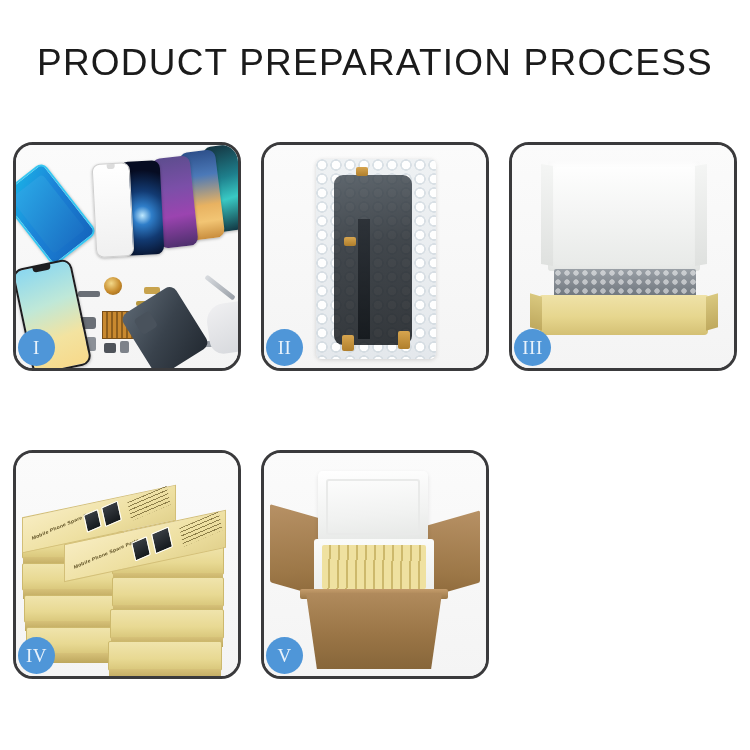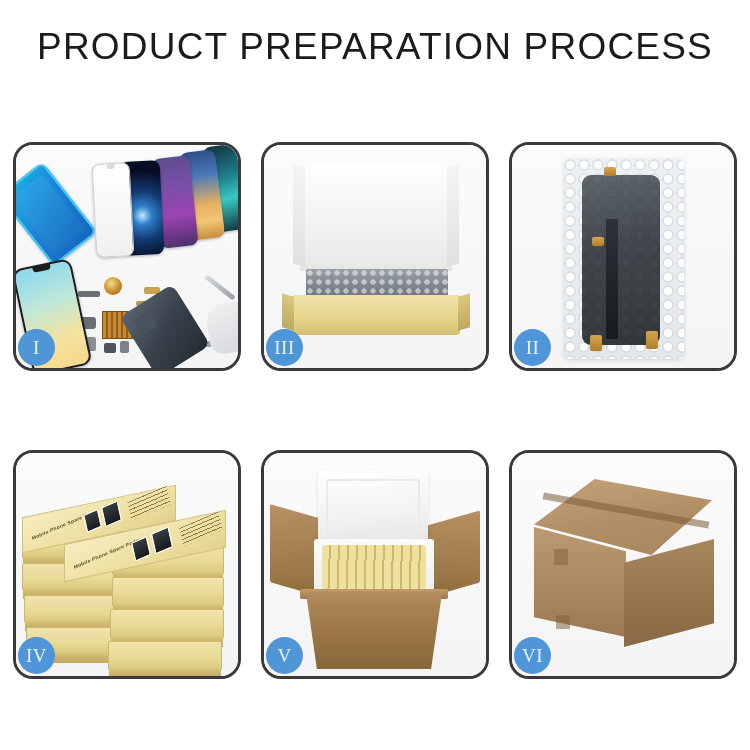--- a/index.html
+++ b/index.html
@@ -18,21 +18,21 @@
   
   #header {
     position: absolute;
     left: 0;
     top: 0;
     width: 750px;
     text-align: center;
   }
   #page-title {
     margin: 0;
-    padding-top: 28px;
+    padding-top: 44px;
     font-family: "Liberation Sans", sans-serif;
     font-size: 37px;
     font-weight: 400;
     letter-spacing: 1.2px;
     color: #1b1b1b;
     line-height: 1;
     white-space: nowrap;
   }
   #page-subtitle {
     margin: 0;
@@ -409,39 +409,39 @@
       <div class="p1-part" style="left:44px;top:200px;width:11px;height:16px;background:#cfd3d8;border:1px solid #8c9198;"></div>
       <div class="p1-part" style="left:186px;top:196px;width:14px;height:6px;background:#9aa0a8;"></div>
       <div class="p1-tweezer"></div>
       <div class="p1-hand"></div>
     </div>
     <div class="step-badge">I</div>
   </div>
 
   <div class="step-card">
     <div class="card-scene">
-      <div class="p3-lid"></div>
-      <div class="p3-wrap"></div>
-      <div class="p3-box"></div>
-    </div>
-    <div class="step-badge">III</div>
-  </div>
-
-  <div class="step-card">
-    <div class="card-scene">
       <div class="p2-bubble">
         <div class="p2-screen"></div>
         <div class="p2-flex"></div>
         <div class="p2-tape" style="left:40px;top:8px;"></div>
         <div class="p2-tape" style="left:28px;top:78px;"></div>
         <div class="p2-tape" style="left:26px;top:176px;height:16px;"></div>
         <div class="p2-tape" style="left:82px;top:172px;height:18px;"></div>
       </div>
     </div>
     <div class="step-badge">II</div>
+  </div>
+
+  <div class="step-card">
+    <div class="card-scene">
+      <div class="p3-lid"></div>
+      <div class="p3-wrap"></div>
+      <div class="p3-box"></div>
+    </div>
+    <div class="step-badge">III</div>
   </div>
 
   <div class="step-card">
     <div class="card-scene">
       <div class="p4-stack">
 
         <div class="p4-box" style="left:0px;top:56px;width:100px;height:26px;">
             <div class="edge"></div>
           </div>
         <div class="p4-box" style="left:0px;top:88px;width:100px;height:26px;">
@@ -492,25 +492,14 @@
       <div class="p5-flapR"></div>
       <div class="p5-foamlid"></div>
       <div class="p5-foamtray"></div>
       <div class="p5-contents"></div>
       <div class="p5-rim"></div>
       <div class="p5-body"></div>
     </div>
     <div class="step-badge">V</div>
   </div>
 
-  <div class="step-card">
-    <div class="card-scene">
-      <div class="p6-top"></div>
-      <div class="p6-seam"></div>
-      <div class="p6-front"></div>
-      <div class="p6-side"></div>
-      <div class="p6-tab" style="left:42px;top:96px;width:14px;height:16px;"></div>
-      <div class="p6-tab" style="left:44px;top:162px;width:14px;height:14px;"></div>
-    </div>
-    <div class="step-badge">VI</div>
-  </div>
 
 </div>
 
 </body></html>

